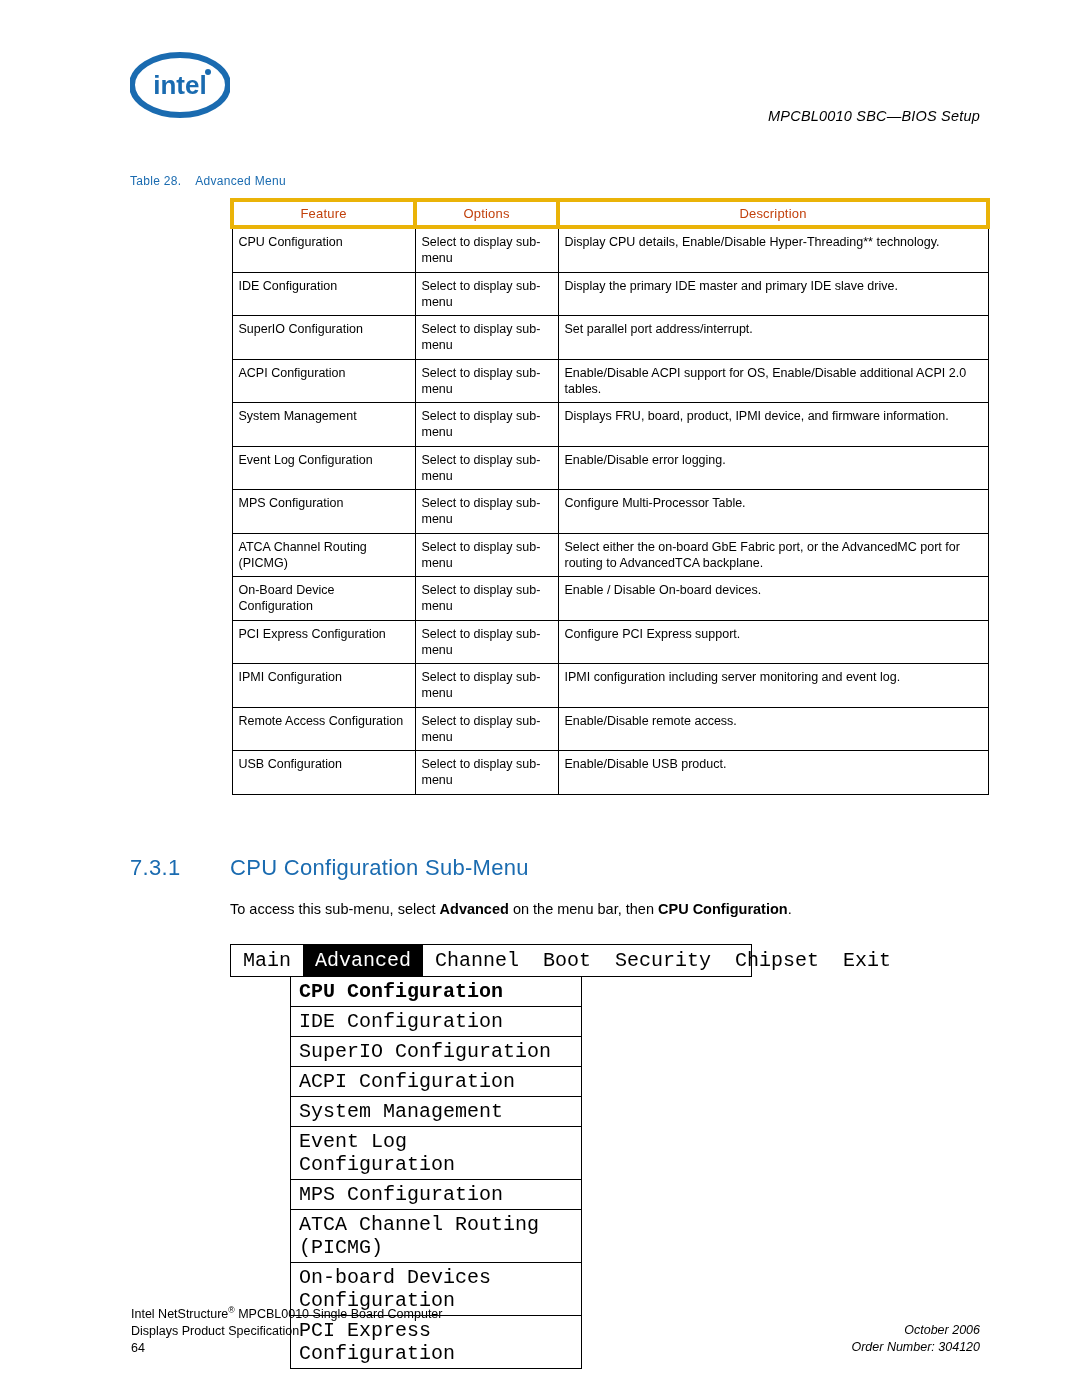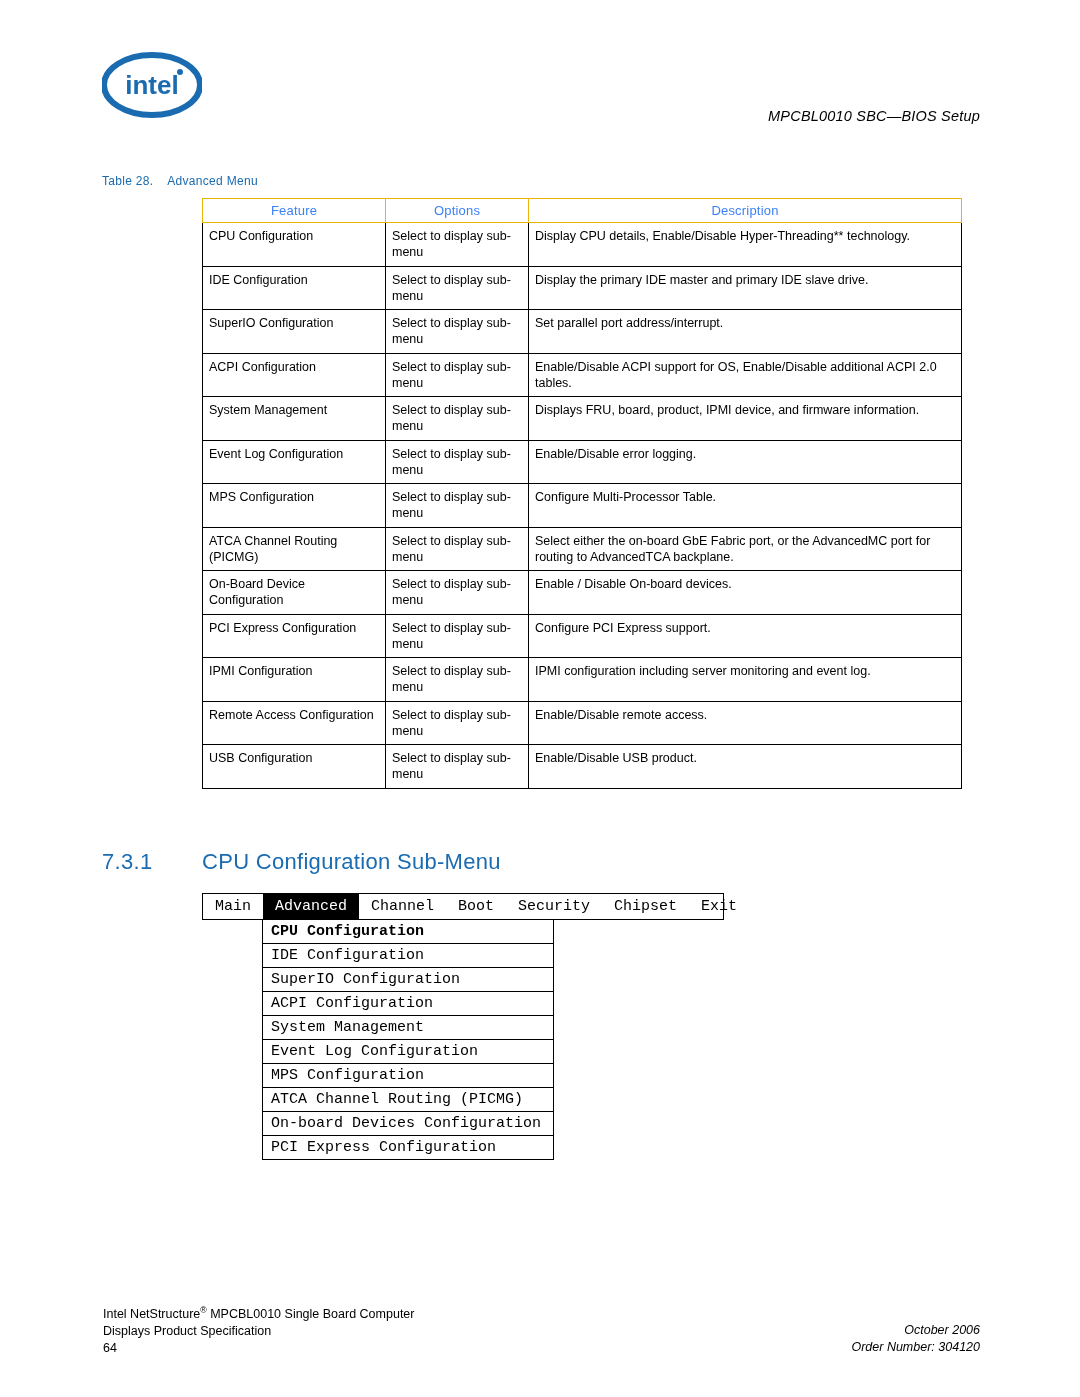--- a/index.html
+++ b/index.html
@@ -10,20 +10,21 @@
     width: 1080px;
     height: 1397px;
     position: relative;
     color: #000;
   }
   .page {
     padding: 50px 100px 40px 102px;
     box-sizing: border-box;
     height: 100%;
     position: relative;
+    margin-left: 28px;
   }
   .header {
     display: flex;
     justify-content: space-between;
     align-items: flex-end;
     margin-bottom: 50px;
   }
   .logo {
     width: 100px;
     height: 70px;
@@ -43,23 +44,23 @@
     margin-left: 0px;
     letter-spacing: 0.3px;
   }
   table.content-table {
     border-collapse: collapse;
     width: 760px;
     margin-left: 100px;
     font-size: 12.5px;
   }
   table.content-table th {
-    border: 1px solid #eab308;
+    border: 4px solid #eab308;
     padding: 4px 6px;
-    color: #3b82f6;
+    color: #c2410c;
     font-weight: 400;
     font-size: 13px;
     letter-spacing: 0.2px;
   }
   table.content-table td {
     border: 1px solid #000;
     padding: 5px 6px;
     vertical-align: top;
     line-height: 1.3;
   }
@@ -80,21 +81,21 @@
   .body-text {
     font-size: 14.5px;
     margin-left: 100px;
     margin-bottom: 25px;
     line-height: 1.4;
   }
   .bold { font-weight: bold; }
   .menu-diagram {
     margin-left: 100px;
     font-family: "Courier New", monospace;
-    font-size: 15px;
+    font-size: 20px;
   }
   .menu-bar {
     display: flex;
     border: 1px solid #000;
     width: 520px;
   }
   .menu-bar .tab {
     padding: 4px 12px;
     white-space: pre;
   }
@@ -224,20 +225,23 @@
           <td>Select to display sub-menu</td>
           <td>Enable/Disable USB product.</td>
         </tr>
       </tbody>
   </table>
 
   <div class="section-heading">
     <span class="section-no">7.3.1</span><span>CPU Configuration Sub-Menu</span>
   </div>
 
+  <div class="body-text">
+    <span>To access this sub-menu, select </span><span class="bold">Advanced</span><span> on the menu bar, then </span><span class="bold">CPU Configuration</span><span>.</span>
+  </div>
 
   <div class="menu-diagram">
     <div class="menu-bar" id="menu-bar">
         <span class="tab">Main</span>
         <span class="tab active">Advanced</span>
         <span class="tab">Channel</span>
         <span class="tab">Boot</span>
         <span class="tab">Security</span>
         <span class="tab">Chipset</span>
         <span class="tab">Exit</span>

